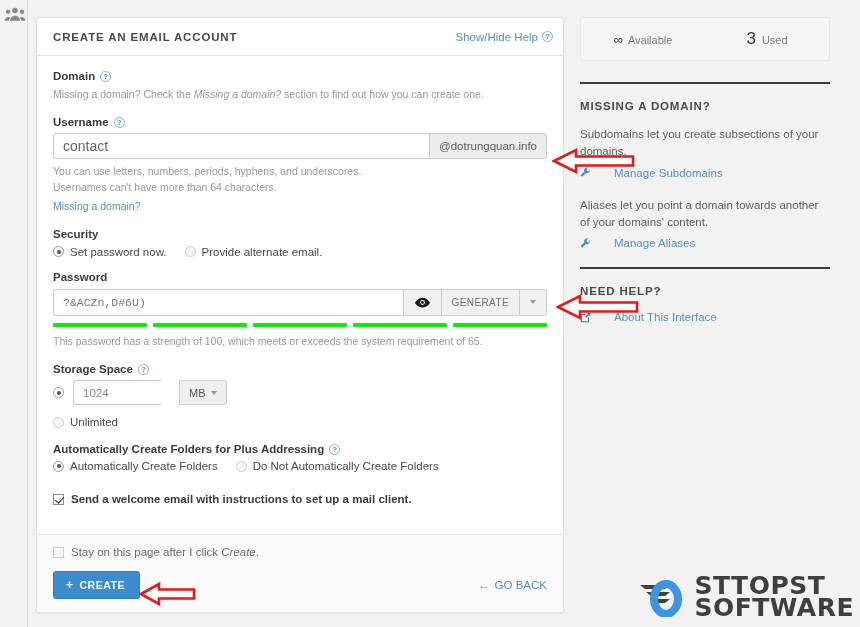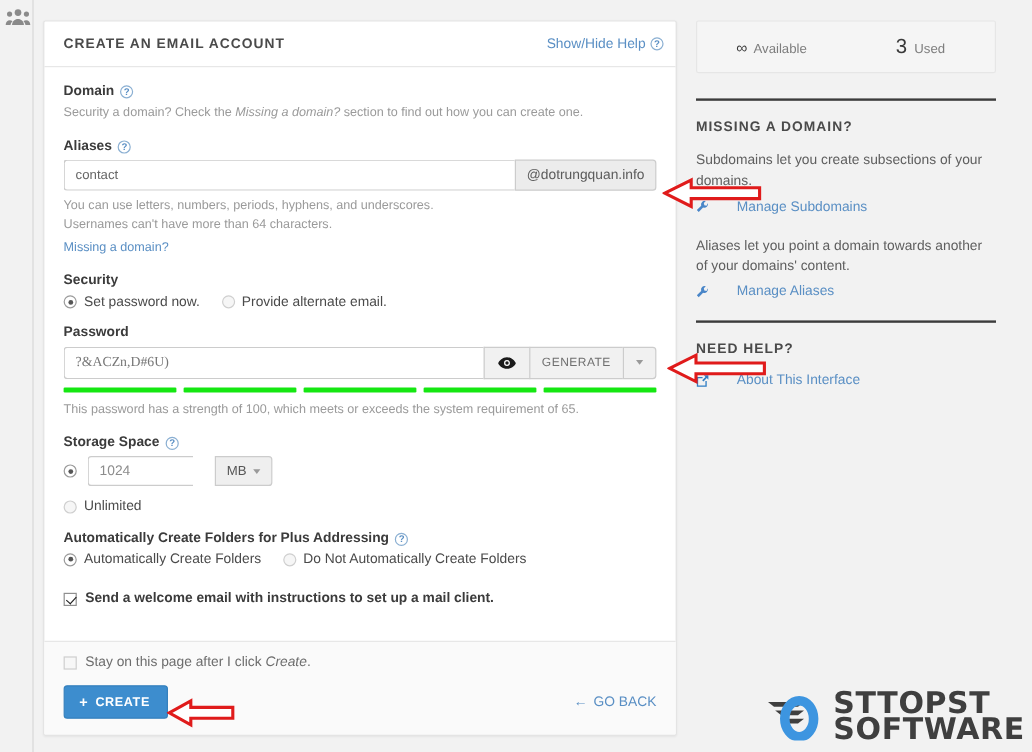--- a/index.html
+++ b/index.html
@@ -75,21 +75,21 @@
   .hint {
     font-size: 10.5px; color: #9a9a9a; margin: 5px 0 0 0; line-height: 1.45;
   }
   .hint i { font-style: italic; }
   .blue-link { color: #5a8fc4; cursor: pointer; }
 
   .input-group { display: flex; height: 26px; }
   .input-group input {
     flex: 1; border: 1px solid #ccc; border-right: none;
     border-radius: 3px 0 0 3px; padding: 0 9px;
-    font-size: 11px; color: #666; outline: none;
+    font-size: 14px; color: #666; outline: none;
     font-family: "Liberation Sans", sans-serif; background: #fff;
   }
   .addon {
     display: flex; align-items: center; padding: 0 9px;
     border: 1px solid #ccc; border-radius: 0 3px 3px 0;
     background: #ececec; font-size: 11.5px; color: #5b5b5b;
   }
 
   .sec-title {
     font-size: 11.5px; font-weight: bold; color: #3b3b3b; margin: 0 0 6px 0;
@@ -108,21 +108,21 @@
     content: ""; position: absolute; left: 2.5px; top: 2.5px;
     width: 4px; height: 4px; border-radius: 50%; background: #555;
   }
   .rdo.off { border-color: #cfcfcf; background: #f6f6f6; }
 
   .pw-group { display: flex; height: 27px; }
   .pw-group input {
     flex: 1; border: 1px solid #ccc; border-right: none;
     border-radius: 3px 0 0 3px; padding: 0 9px;
     font-size: 11.5px; color: #777; outline: none;
-    font-family: Liberation Serif, serif; background: #fff;
+    font-family: Liberation Mono, monospace; background: #fff;
   }
   .pw-btn {
     display: flex; align-items: center; justify-content: center;
     border: 1px solid #ccc; border-right: none; background: #f1f1f1;
     cursor: pointer;
   }
   .pw-eye { width: 38px; }
   .pw-gen {
     padding: 0 10px; font-size: 10px; letter-spacing: 0.4px;
     color: #6f6f6f; font-weight: normal;
@@ -249,24 +249,24 @@
         <span class="qmark">?</span>
       </div>
     </div>
 
     <div class="card-body">
 
       <div class="field-label">
         <span>Domain</span>
         <span class="qmark">?</span>
       </div>
-      <p class="hint"><span>Security a domain? Check the </span><i>Missing a domain?</i><span> section to find out how you can create one.</span></p>
+      <p class="hint"><span>Missing a domain? Check the </span><i>Missing a domain?</i><span> section to find out how you can create one.</span></p>
 
       <div class="field-label" style="margin-top:14px;">
-        <span>Aliases</span>
+        <span>Username</span>
         <span class="qmark">?</span>
       </div>
       <div class="input-group">
         <input type="text" value="contact" placeholder="contact" style="">
         <div class="addon">@dotrungquan.info</div>
       </div>
       <p class="hint">You can use letters, numbers, periods, hyphens, and underscores.</p>
       <p class="hint" style="margin-top:1px;">Usernames can't have more than 64 characters.</p>
       <p class="hint blue-link" style="margin-top:3px;">Missing a domain?</p>
 

